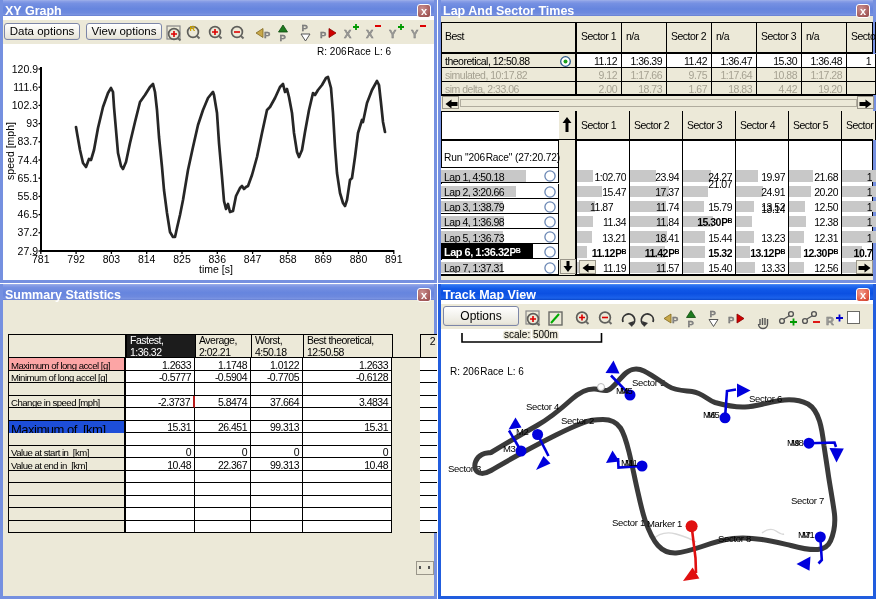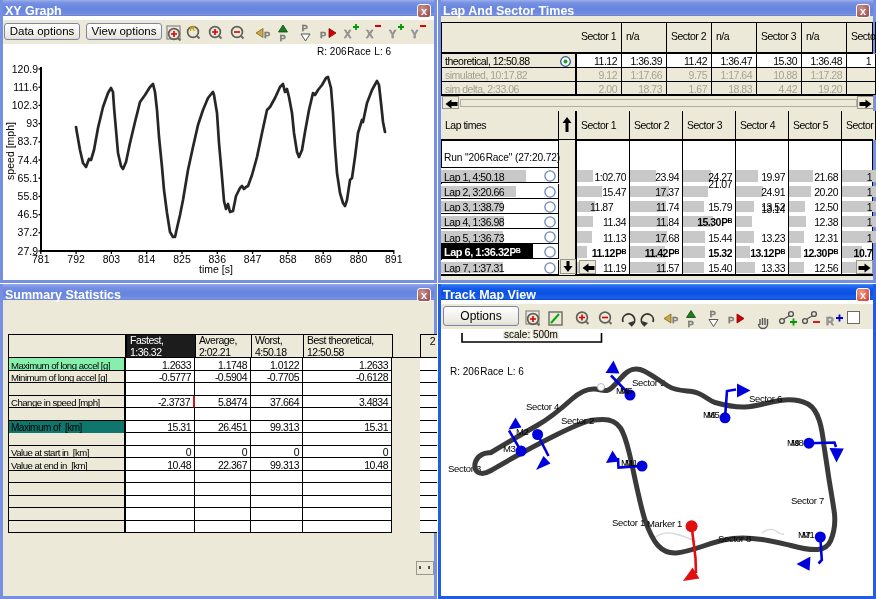--- a/index.html
+++ b/index.html
@@ -110,20 +110,21 @@
  </svg>
 </div>
 
 <div class="win" style="left:438px;top:0;width:438px;height:283px;background:#ece9d8;border:3px solid #7590e0;border-top:none">
  <div class="tb">
       <span class="tbt">Lap And Sector Times</span>
       <span class="cls" style="right:3px">x</span>
     </div>
  <div style="position:absolute;left:0;top:20px;right:0;bottom:0;background:#ece9d8"></div>
 <div class="cell" style="left:0px;top:22px;width:432px;height:74px;border:1px solid #000;background:#ece9d8"></div>
+    <div class="cell" style="left:0px;top:22px;width:136px;height:31px;border-right:2px solid #000;padding:8px 0 0 4px">Best</div>
     <div class="cell" style="left:136px;top:22px;width:45px;height:31px;border-right:1px solid #000;padding:8px 0 0 4px">Sector 1</div>
     <div class="cell" style="left:181px;top:22px;width:45px;height:31px;border-right:1px solid #000;padding:8px 0 0 4px">n/a</div>
     <div class="cell" style="left:226px;top:22px;width:45px;height:31px;border-right:1px solid #000;padding:8px 0 0 4px">Sector 2</div>
     <div class="cell" style="left:271px;top:22px;width:45px;height:31px;border-right:1px solid #000;padding:8px 0 0 4px">n/a</div>
     <div class="cell" style="left:316px;top:22px;width:45px;height:31px;border-right:1px solid #000;padding:8px 0 0 4px">Sector 3</div>
     <div class="cell" style="left:361px;top:22px;width:45px;height:31px;border-right:1px solid #000;padding:8px 0 0 4px">n/a</div>
     <div class="cell" style="left:406px;top:22px;width:29px;height:31px;border-right:1px solid #000;padding:8px 0 0 4px">Secto</div>
     <div class="cell" style="left:0px;top:52px;width:432px;height:2px;background:#000"></div>
     <div class="cell" style="left:0px;top:54px;width:136px;height:13.5px;border-right:2px solid #000;border-bottom:1px solid #000;padding:1px 0 0 4px;color:#000">theoretical, 12:50.88</div>
     <svg style="position:absolute;left:119px;top:56px" width="11" height="11">
@@ -159,21 +160,20 @@
         <path d="M1.5 6 L7.5 1.5 V4 H13.5 V8 H7.5 V10.5 Z" fill="#000"></path>
       </svg>
     </div>
     <div class="cell" style="left:416px;top:96px;width:17px;height:13px;background:#ece9d8;border:1px solid #9a968a">
       <svg width="15" height="12" style="position:absolute;left:0px;top:0.5px">
         <path d="M13.5 6 L7.5 1.5 V4 H1.5 V8 H7.5 V10.5 Z" fill="#000"></path>
       </svg>
     </div>
     <div class="cell" style="left:19px;top:99px;width:397px;height:8px;border:1px solid #b0ac9e;background:#ece9d8"></div>
     <div class="cell" style="left:0px;top:111px;width:432px;height:164px;border:1px solid #000;background:#fff"></div>
-    <div class="cell" style="left:0px;top:111px;width:118px;height:29px;background:#ece9d8;border-right:1px solid #000;padding:8px 0 0 4px">Lap times</div>
     <div class="cell" style="left:118px;top:111px;width:18px;height:29px;background:#ece9d8;border-right:2px solid #000"><svg width="16" height="27">
         <path d="M8 6 l4.5 6 h-3 v9 h-3 v-9 h-3 z" fill="#000"></path>
       </svg></div>
     <div class="cell" style="left:136px;top:111px;width:53px;height:29px;background:#ece9d8;border-right:1px solid #000;padding:8px 0 0 4px">Sector 1</div>
     <div class="cell" style="left:189px;top:111px;width:53px;height:29px;background:#ece9d8;border-right:1px solid #000;padding:8px 0 0 4px">Sector 2</div>
     <div class="cell" style="left:242px;top:111px;width:53px;height:29px;background:#ece9d8;border-right:1px solid #000;padding:8px 0 0 4px">Sector 3</div>
     <div class="cell" style="left:295px;top:111px;width:53px;height:29px;background:#ece9d8;border-right:1px solid #000;padding:8px 0 0 4px">Sector 4</div>
     <div class="cell" style="left:348px;top:111px;width:53px;height:29px;background:#ece9d8;border-right:1px solid #000;padding:8px 0 0 4px">Sector 5</div>
     <div class="cell" style="left:401px;top:111px;width:34px;height:29px;background:#ece9d8;border-right:1px solid #000;padding:8px 0 0 4px">Sector</div>
     <div class="cell" style="left:0px;top:139px;width:432px;height:1.5px;background:#000"></div>
@@ -258,23 +258,23 @@
     <div class="cell r" style="left:348px;top:216.4px;width:49px;height:11.5px;">12.38</div>
     <div class="cell" style="left:401px;top:215.9px;width:34px;height:11.5px;background:#c8c8c8"></div>
     <div class="cell r" style="left:401px;top:216.4px;width:30px;height:11.5px;">1</div>
     <div class="cell" style="left:0px;top:229.10000000000002px;width:118px;height:15.2px;border-right:1px solid #000;border-bottom:1px solid #000;background:#fff"></div>
     <div class="cell" style="left:0px;top:231.10000000000002px;width:62px;height:11.5px;background:#c8c8c8"></div>
     <div class="cell" style="left:3px;top:231.60000000000002px;width:112px;height:11px;">Lap 5, 1:36.73</div>
     <svg style="position:absolute;left:103px;top:231.1px" width="12" height="12">
       <circle cx="6" cy="6" r="5.1" fill="#fff" stroke="#6986b4" stroke-width="1.3"></circle>
     </svg>
     <div class="cell" style="left:136px;top:231.10000000000002px;width:15px;height:11.5px;background:#c8c8c8"></div>
-    <div class="cell r" style="left:136px;top:231.60000000000002px;width:49px;height:11.5px;">11.13</div>
+    <div class="cell r" style="left:136px;top:231.60000000000002px;width:49px;height:11.5px;">13.21</div>
     <div class="cell" style="left:189px;top:231.10000000000002px;width:37px;height:11.5px;background:#c8c8c8"></div>
-    <div class="cell r" style="left:189px;top:231.60000000000002px;width:49px;height:11.5px;">17.68</div>
+    <div class="cell r" style="left:189px;top:231.60000000000002px;width:49px;height:11.5px;">18.41</div>
     <div class="cell" style="left:242px;top:231.10000000000002px;width:22px;height:11.5px;background:#c8c8c8"></div>
     <div class="cell r" style="left:242px;top:231.60000000000002px;width:49px;height:11.5px;">15.44</div>
     <div class="cell" style="left:295px;top:231.10000000000002px;width:18px;height:11.5px;background:#c8c8c8"></div>
     <div class="cell r" style="left:295px;top:231.60000000000002px;width:49px;height:11.5px;">13.23</div>
     <div class="cell" style="left:348px;top:231.10000000000002px;width:15px;height:11.5px;background:#c8c8c8"></div>
     <div class="cell r" style="left:348px;top:231.60000000000002px;width:49px;height:11.5px;">12.31</div>
     <div class="cell" style="left:401px;top:231.10000000000002px;width:34px;height:11.5px;background:#c8c8c8"></div>
     <div class="cell r" style="left:401px;top:231.60000000000002px;width:30px;height:11.5px;">1</div>
     <div class="cell" style="left:0px;top:244.3px;width:118px;height:15.2px;border-right:1px solid #000;border-bottom:1px solid #000;background:#fff"></div>
     <div class="cell" style="left:0px;top:244.3px;width:92px;height:15.2px;background:#000">
@@ -333,21 +333,21 @@
       <span class="tbt">Summary Statistics</span>
       <span class="cls" style="right:3px">x</span>
     </div>
 <div class="cell" style="left:5px;top:50px;width:118px;height:24px;background:#ece9d8;border:1px solid #000"></div>
     <div class="cell" style="left:123px;top:50px;width:70px;height:24px;background:#1c1c1c;color:#fff;border:1px solid #000;padding:0 0 0 3px;line-height:11.5px;font-size:10.5px">Fastest,<br>1:36.32</div>
     <div class="cell" style="left:192px;top:50px;width:57px;height:24px;background:#ece9d8;color:#000;border:1px solid #000;padding:0 0 0 3px;line-height:11.5px;font-size:10.5px">Average,<br>2:02.21</div>
     <div class="cell" style="left:248px;top:50px;width:53px;height:24px;background:#ece9d8;color:#000;border:1px solid #000;padding:0 0 0 3px;line-height:11.5px;font-size:10.5px">Worst,<br>4:50.18</div>
     <div class="cell" style="left:300px;top:50px;width:90px;height:24px;background:#ece9d8;color:#000;border:1px solid #000;padding:0 0 0 3px;line-height:11.5px;font-size:10.5px">Best theoretical,<br>12:50.58</div>
     <div class="cell r" style="left:417px;top:50px;width:17px;height:24px;background:#ece9d8;border:1px solid #000;border-right:none;padding:0 2px 0 0">2</div>
     <div class="cell" style="left:5px;top:72.5px;width:413px;height:1.6px;background:#000"></div>
-    <div class="cell" style="left:5px;top:74px;width:118px;height:12.5px;background:#86efac;border-left:1px solid #000;border-bottom:1px solid #000;border-right:2px solid #000;padding:1.5px 0 0 2px;font-size:9.6px">Maximum of long accel [g]</div>
+    <div class="cell" style="left:5px;top:74px;width:118px;height:12.5px;background:#fca5a5;border-left:1px solid #000;border-bottom:1px solid #000;border-right:2px solid #000;padding:1.5px 0 0 2px;font-size:9.6px">Maximum of long accel [g]</div>
     <div class="cell r" style="left:123px;top:74px;width:69px;height:12.5px;background:#fff;border-right:1px solid #000;border-bottom:1px solid #000;padding:0.5px 3px 0 0;font-size:10.5px">1.2633</div>
     <div class="cell r" style="left:192px;top:74px;width:56px;height:12.5px;background:#fff;border-right:1px solid #000;border-bottom:1px solid #000;padding:0.5px 3px 0 0;font-size:10.5px">1.1748</div>
     <div class="cell r" style="left:248px;top:74px;width:52px;height:12.5px;background:#fff;border-right:1px solid #000;border-bottom:1px solid #000;padding:0.5px 3px 0 0;font-size:10.5px">1.0122</div>
     <div class="cell r" style="left:300px;top:74px;width:89px;height:12.5px;background:#fff;border-right:1px solid #000;border-bottom:1px solid #000;padding:0.5px 3px 0 0;font-size:10.5px">1.2633</div>
     <div class="cell" style="left:417px;top:74px;width:17px;height:12.5px;background:#fff;border-bottom:1px solid #000"></div>
     <div class="cell" style="left:5px;top:86.5px;width:118px;height:12.5px;background:#ece9d8;border-left:1px solid #000;border-bottom:1px solid #000;border-right:2px solid #000;padding:1.5px 0 0 2px;font-size:9.6px">Minimum of long accel [g]</div>
     <div class="cell r" style="left:123px;top:86.5px;width:69px;height:12.5px;background:#fff;border-right:1px solid #000;border-bottom:1px solid #000;padding:0.5px 3px 0 0;font-size:10.5px">-0.5777</div>
     <div class="cell r" style="left:192px;top:86.5px;width:56px;height:12.5px;background:#fff;border-right:1px solid #000;border-bottom:1px solid #000;padding:0.5px 3px 0 0;font-size:10.5px">-0.5904</div>
     <div class="cell r" style="left:248px;top:86.5px;width:52px;height:12.5px;background:#fff;border-right:1px solid #000;border-bottom:1px solid #000;padding:0.5px 3px 0 0;font-size:10.5px">-0.7705</div>
     <div class="cell r" style="left:300px;top:86.5px;width:89px;height:12.5px;background:#fff;border-right:1px solid #000;border-bottom:1px solid #000;padding:0.5px 3px 0 0;font-size:10.5px">-0.6128</div>
@@ -363,21 +363,21 @@
     <div class="cell r" style="left:192px;top:111.5px;width:56px;height:12.5px;background:#fff;border-right:1px solid #000;border-bottom:1px solid #000;padding:0.5px 3px 0 0;font-size:10.5px">5.8474</div>
     <div class="cell r" style="left:248px;top:111.5px;width:52px;height:12.5px;background:#fff;border-right:1px solid #000;border-bottom:1px solid #000;padding:0.5px 3px 0 0;font-size:10.5px">37.664</div>
     <div class="cell r" style="left:300px;top:111.5px;width:89px;height:12.5px;background:#fff;border-right:1px solid #000;border-bottom:1px solid #000;padding:0.5px 3px 0 0;font-size:10.5px">3.4834</div>
     <div class="cell" style="left:417px;top:111.5px;width:17px;height:12.5px;background:#fff;border-bottom:1px solid #000"></div>
     <div class="cell" style="left:5px;top:124.0px;width:118px;height:12.5px;background:#ece9d8;border-left:1px solid #000;border-bottom:1px solid #000;border-right:2px solid #000;padding:1.5px 0 0 2px;font-size:9.6px"></div>
     <div class="cell r" style="left:123px;top:124.0px;width:69px;height:12.5px;background:#fff;border-right:1px solid #000;border-bottom:1px solid #000;padding:0.5px 3px 0 0;font-size:10.5px"></div>
     <div class="cell r" style="left:192px;top:124.0px;width:56px;height:12.5px;background:#fff;border-right:1px solid #000;border-bottom:1px solid #000;padding:0.5px 3px 0 0;font-size:10.5px"></div>
     <div class="cell r" style="left:248px;top:124.0px;width:52px;height:12.5px;background:#fff;border-right:1px solid #000;border-bottom:1px solid #000;padding:0.5px 3px 0 0;font-size:10.5px"></div>
     <div class="cell r" style="left:300px;top:124.0px;width:89px;height:12.5px;background:#fff;border-right:1px solid #000;border-bottom:1px solid #000;padding:0.5px 3px 0 0;font-size:10.5px"></div>
     <div class="cell" style="left:417px;top:124.0px;width:17px;height:12.5px;background:#fff;border-bottom:1px solid #000"></div>
-    <div class="cell" style="left:5px;top:136.5px;width:118px;height:15px;background:#0f766e;border-left:1px solid #000;border-bottom:1px solid #000;border-right:2px solid #000;padding:1.5px 0 0 2px;font-size:10px">Maximum of&nbsp;&nbsp;[km]</div>
+    <div class="cell" style="left:5px;top:136.5px;width:118px;height:15px;background:#1d4ed8;border-left:1px solid #000;border-bottom:1px solid #000;border-right:2px solid #000;padding:1.5px 0 0 2px;font-size:13px">Maximum of&nbsp;&nbsp;[km]</div>
     <div class="cell r" style="left:123px;top:136.5px;width:69px;height:12.5px;background:#fff;border-right:1px solid #000;border-bottom:1px solid #000;padding:0.5px 3px 0 0;font-size:10.5px">15.31</div>
     <div class="cell r" style="left:192px;top:136.5px;width:56px;height:12.5px;background:#fff;border-right:1px solid #000;border-bottom:1px solid #000;padding:0.5px 3px 0 0;font-size:10.5px">26.451</div>
     <div class="cell r" style="left:248px;top:136.5px;width:52px;height:12.5px;background:#fff;border-right:1px solid #000;border-bottom:1px solid #000;padding:0.5px 3px 0 0;font-size:10.5px">99.313</div>
     <div class="cell r" style="left:300px;top:136.5px;width:89px;height:12.5px;background:#fff;border-right:1px solid #000;border-bottom:1px solid #000;padding:0.5px 3px 0 0;font-size:10.5px">15.31</div>
     <div class="cell" style="left:417px;top:136.5px;width:17px;height:12.5px;background:#fff;border-bottom:1px solid #000"></div>
     <div class="cell" style="left:5px;top:149.0px;width:118px;height:12.5px;background:#ece9d8;border-left:1px solid #000;border-bottom:1px solid #000;border-right:2px solid #000;padding:1.5px 0 0 2px;font-size:9.6px"></div>
     <div class="cell r" style="left:123px;top:149.0px;width:69px;height:12.5px;background:#fff;border-right:1px solid #000;border-bottom:1px solid #000;padding:0.5px 3px 0 0;font-size:10.5px"></div>
     <div class="cell r" style="left:192px;top:149.0px;width:56px;height:12.5px;background:#fff;border-right:1px solid #000;border-bottom:1px solid #000;padding:0.5px 3px 0 0;font-size:10.5px"></div>
     <div class="cell r" style="left:248px;top:149.0px;width:52px;height:12.5px;background:#fff;border-right:1px solid #000;border-bottom:1px solid #000;padding:0.5px 3px 0 0;font-size:10.5px"></div>
     <div class="cell r" style="left:300px;top:149.0px;width:89px;height:12.5px;background:#fff;border-right:1px solid #000;border-bottom:1px solid #000;padding:0.5px 3px 0 0;font-size:10.5px"></div>

